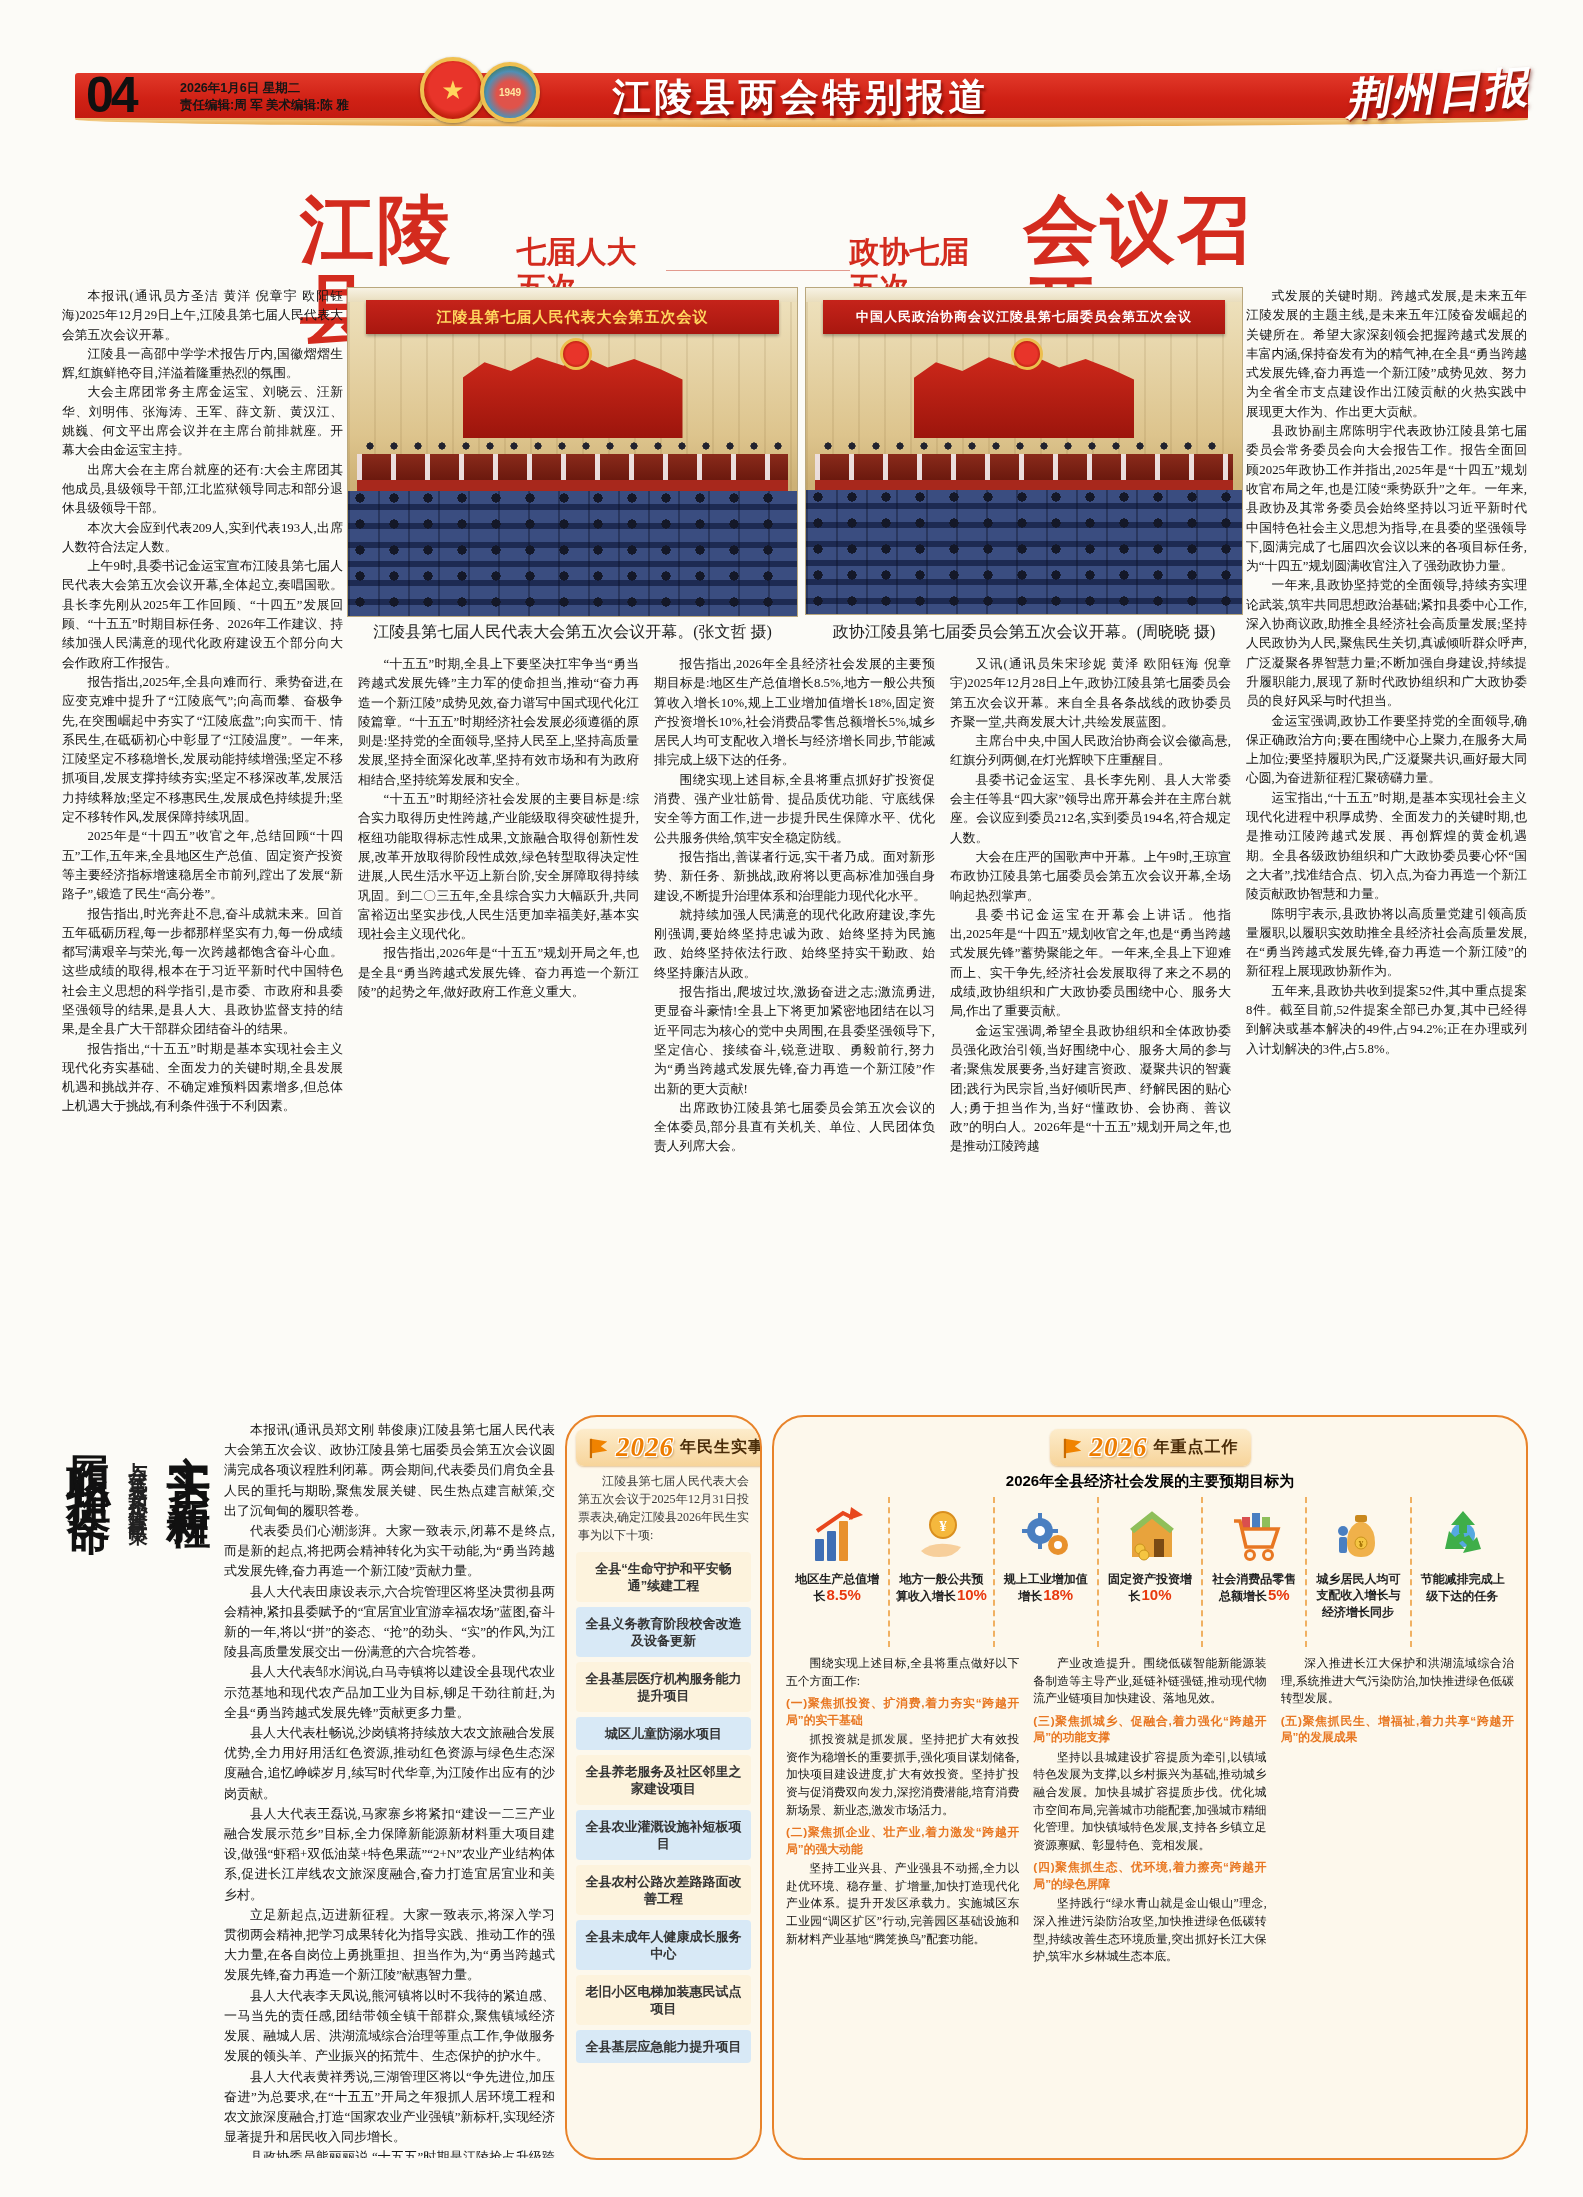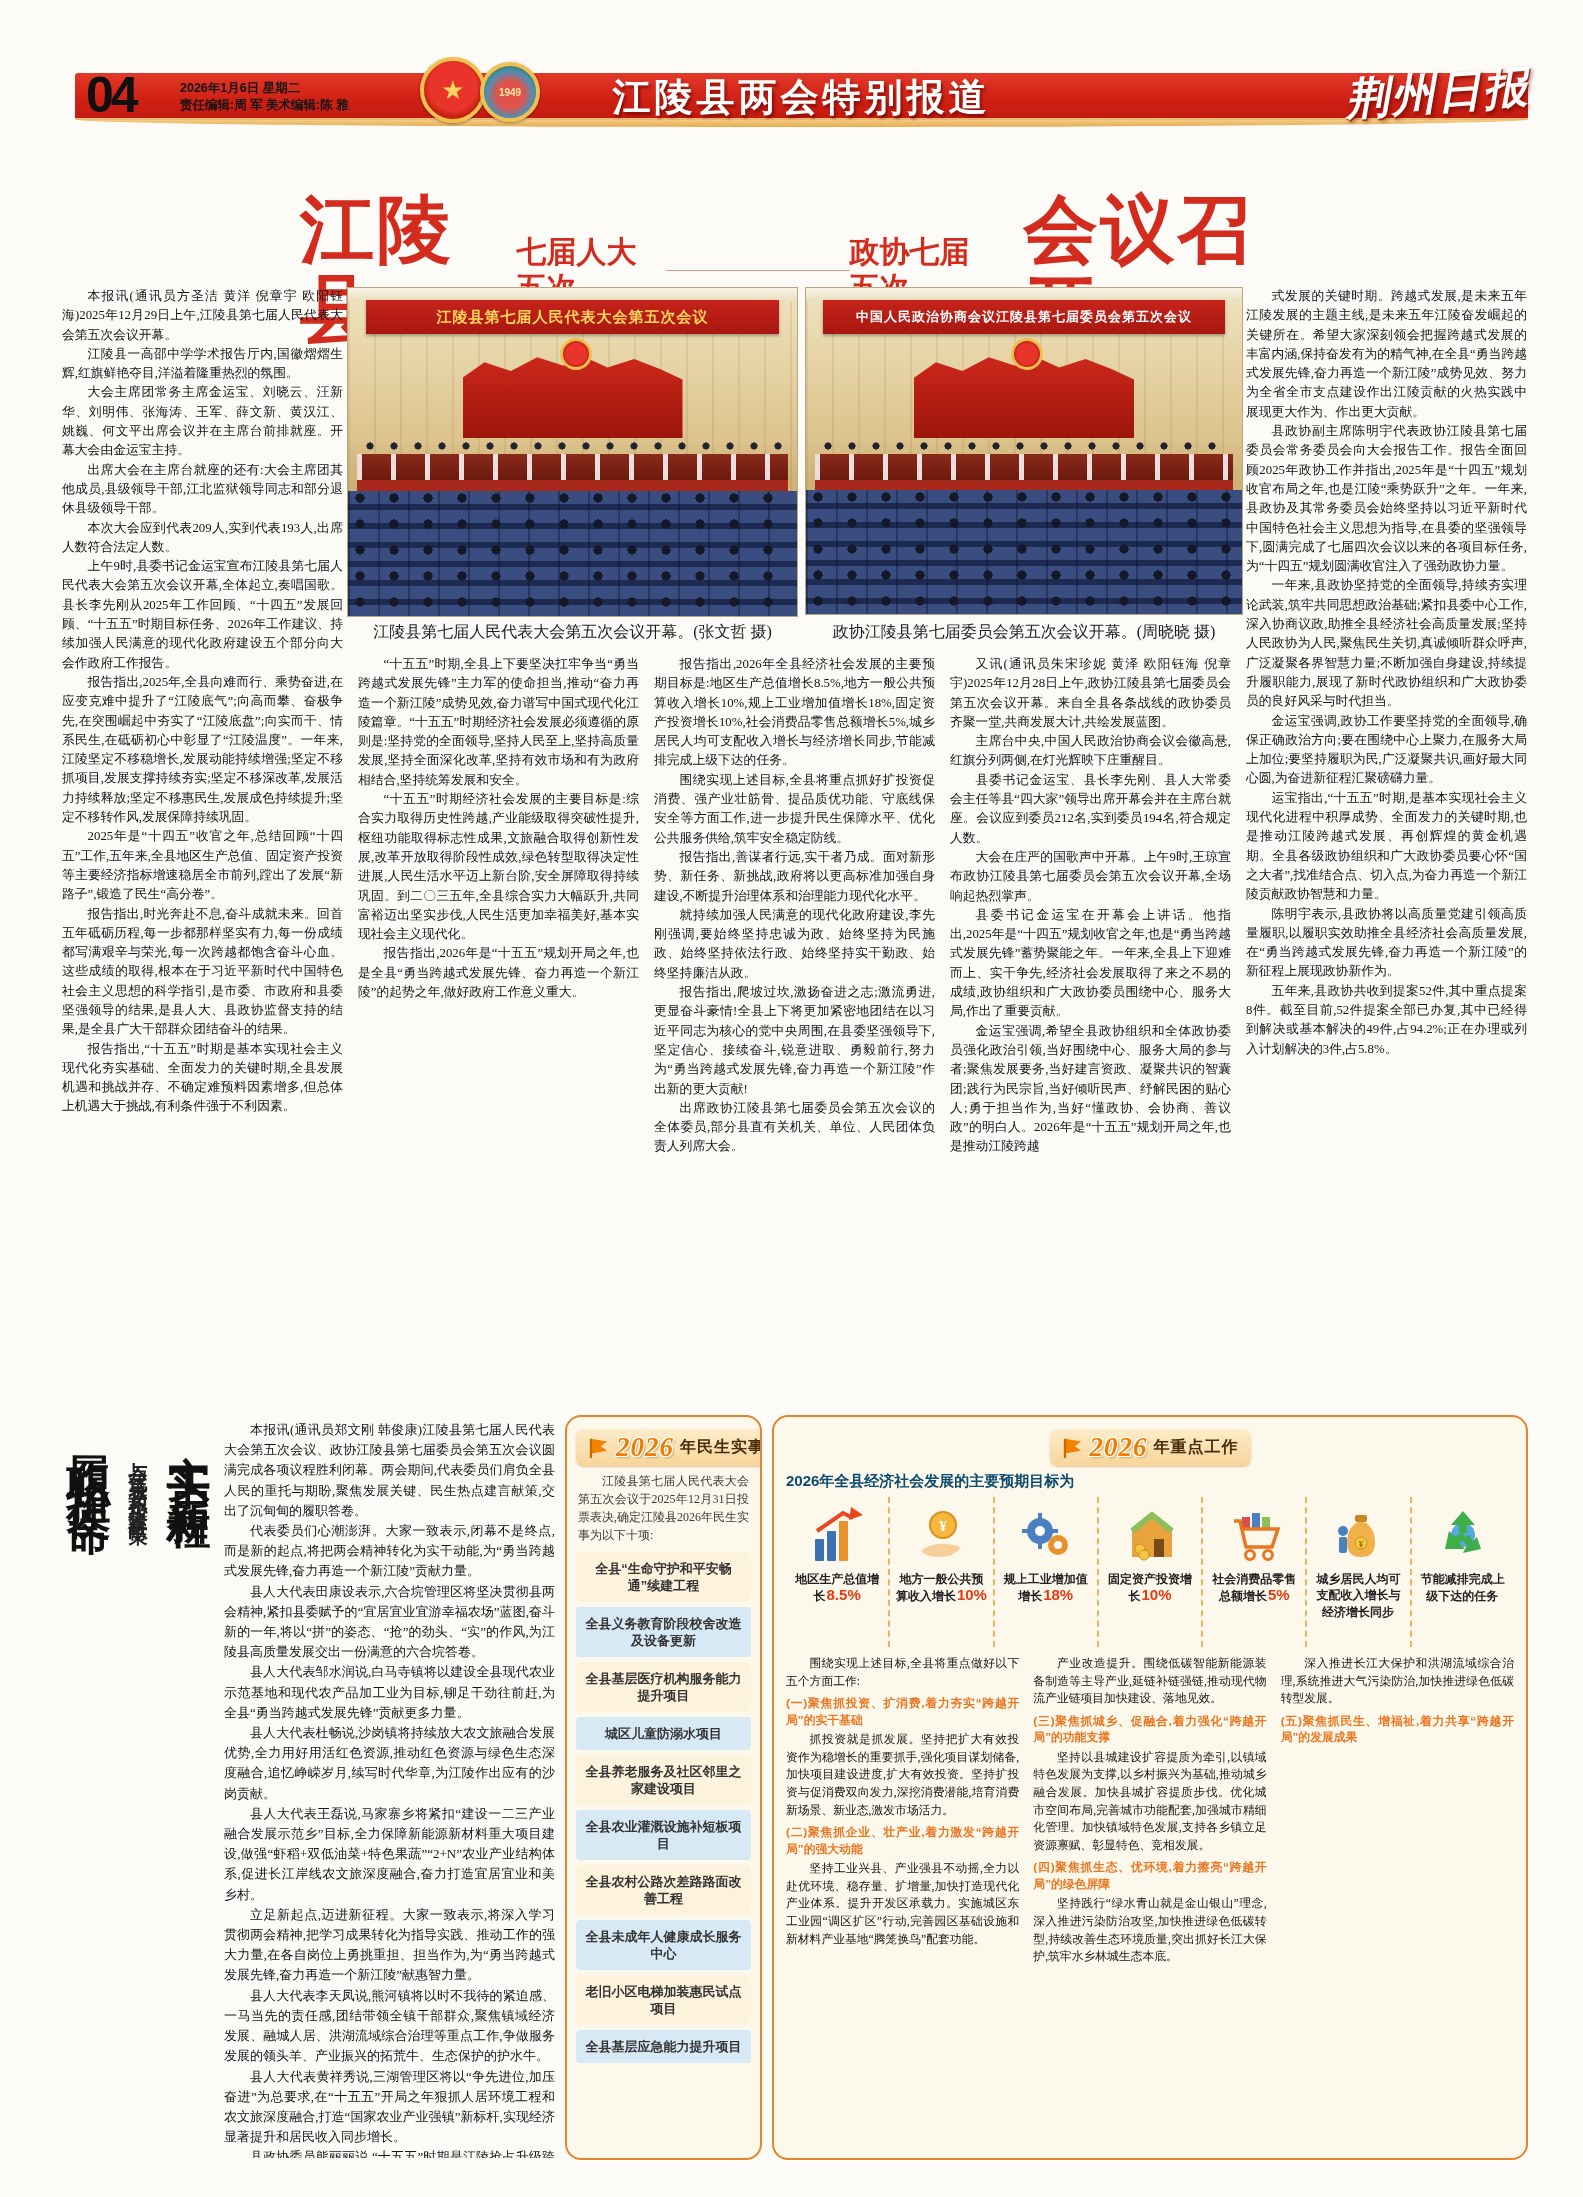--- a/index.html
+++ b/index.html
@@ -74,36 +74,36 @@
   #cap1{left:347px;top:622px;width:451px;}
   #cap2{left:805px;top:622px;width:438px;}
   
   #vhead{position:absolute;left:62px;top:1420px;width:152px;height:740px;display:flex;justify-content:space-between;}
   .vbig{writing-mode:vertical-rl;font-size:44px;font-weight:900;color:#111;letter-spacing:14px;line-height:52px;}
   .vsub{writing-mode:vertical-rl;font-size:19px;font-weight:bold;color:#222;letter-spacing:6px;margin-top:26px;line-height:26px;}
   #bcol{position:absolute;left:224px;top:1420px;width:331px;height:738px;font-size:13px;line-height:20.2px;
         text-align:justify;overflow:hidden;}
   #bcol p{margin:0;text-indent:2em;}
   
-  .obox{position:absolute;background:#fdf8ec;border:2.5px solid #e8832a;border-radius:16px;box-sizing:border-box;overflow:hidden;}
+  .obox{position:absolute;background:#fdf8ec;border:2.5px solid #e8832a;border-radius:32px;box-sizing:border-box;overflow:hidden;}
   #box1{left:565px;top:1415px;width:197px;height:745px;padding:8px 9px;}
   #box2{left:772px;top:1415px;width:756px;height:745px;padding:8px 12px;}
   .ribbon{display:flex;align-items:center;justify-content:center;gap:6px;margin:4px auto 6px;
         background:linear-gradient(180deg,#fdeccb,#f7d49a);border-radius:8px;padding:3px 12px;width:max-content;
         box-shadow:0 1px 2px rgba(190,120,30,.4);}
   .rb-flag{width:22px;height:22px;flex:0 0 auto;}
   .rb-year{font-size:27px;font-weight:900;font-style:italic;color:#ee7d00;letter-spacing:1px;
         text-shadow:-1px -1px 0 #fff,1px -1px 0 #fff,-1px 1px 0 #fff,1px 1px 0 #fff,2px 2px 2px rgba(150,80,0,.35);}
   .rb-rest{font-family:"Liberation Sans",sans-serif;font-size:16px;font-weight:900;color:#4a2c08;letter-spacing:1px;}
   .box1-intro{font-size:12px;line-height:18px;color:#3a3a3a;text-align:justify;margin:6px 2px 8px;text-indent:2em;}
   .ms-item{font-family:"Liberation Sans",sans-serif;font-size:13px;font-weight:bold;color:#343434;
         text-align:center;line-height:17px;padding:8px 4px;border-radius:4px;margin-bottom:5px;}
   .ms-item.alt0{background:#fdf3dd;}
   .ms-item.alt1{background:#d8e9f6;}
-  .box2-sub{font-family:"Liberation Sans",sans-serif;text-align:left;font-size:15px;font-weight:bold;color:#0c4a6e;margin:2px 0 6px;}
+  .box2-sub{font-family:"Liberation Sans",sans-serif;text-align:center;font-size:15px;font-weight:bold;color:#000000;margin:2px 0 6px;}
   .inds{display:flex;height:150px;margin-bottom:8px;}
   .ind{flex:1;display:flex;flex-direction:column;align-items:center;justify-content:flex-start;padding:2px 4px;}
   .ind + .ind{border-left:2px dashed #f0b061;}
   .ind-icon{height:72px;display:flex;align-items:center;justify-content:center;}
   .ind-label{font-family:"Liberation Sans",sans-serif;font-size:12px;font-weight:bold;color:#222;
         text-align:center;line-height:16px;}
   .ind-label .val{color:#e8380d;font-size:15px;margin-left:1px;}
   .kp-row{display:flex;gap:14px;height:486px;overflow:hidden;}
   .kp-col{flex:1;font-size:11.8px;line-height:17.6px;text-align:justify;overflow:hidden;}
   .kp-col p{margin:0 0 2px;text-indent:2em;}

